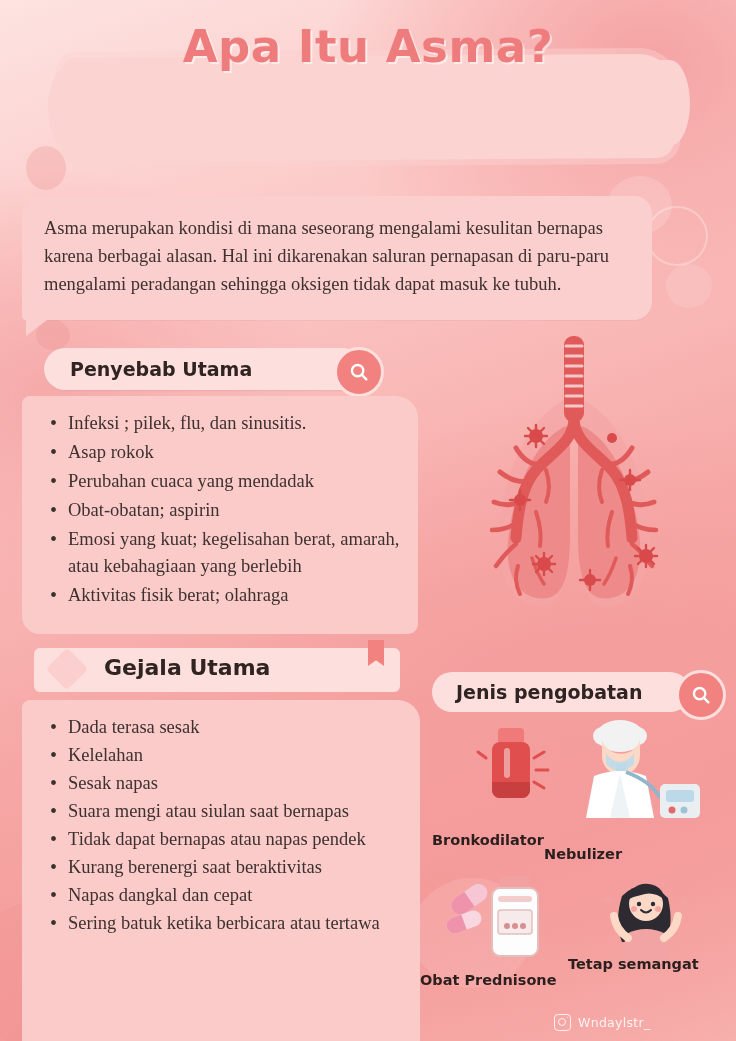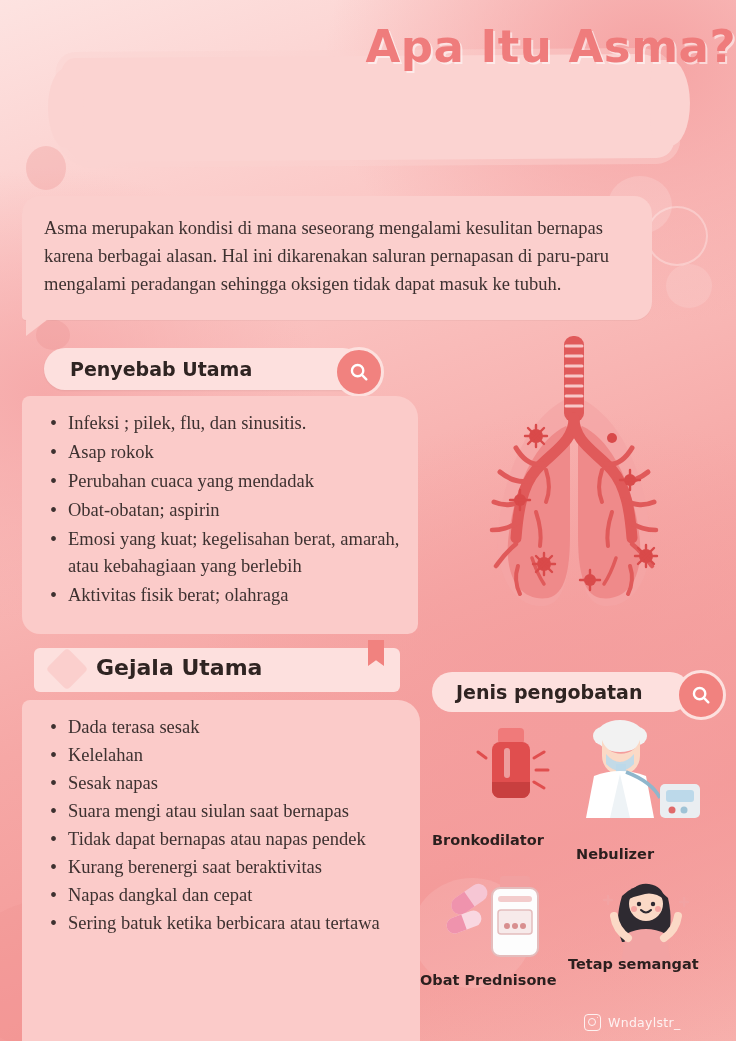--- a/index.html
+++ b/index.html
@@ -67,21 +67,21 @@
     top: 6px;
     width: 40px;
     height: 86px;
     background: #fbd3d1;
     border-radius: 30% 50% 50% 30%;
   }
   .title-text {
     position: absolute;
     left: 0; right: 0;
     top: 20px;
-    text-align: right;
+    text-align: center;
     font-family: "DejaVu Sans", sans-serif;
     font-weight: bold;
     font-size: 45px;
     letter-spacing: 0.5px;
     color: #ef7c7c;
     text-shadow: 2px 2px 0 rgba(255,255,255,0.55);
   }
 
   
   .intro-bubble {
@@ -188,21 +188,21 @@
     left: 52px;
     top: 654px;
     width: 30px;
     height: 30px;
     background: #fbcfcd;
     transform: rotate(45deg);
     border-radius: 4px;
   }
   .gejala-title {
     position: absolute;
-    left: 96px;
+    left: 104px;
     top: 655px;
     font-family: "DejaVu Sans", sans-serif;
     font-weight: bold;
     font-size: 22px;
     color: #2f2422;
   }
   .bookmark {
     position: absolute;
     left: 368px;
     top: 640px;
@@ -247,21 +247,21 @@
     font-weight: bold;
     font-size: 14.5px;
     color: #2b1f1e;
     text-align: left;
     white-space: nowrap;
   }
 
   
   .footer {
     position: absolute;
-    left: 584px;
+    left: 554px;
     bottom: 10px;
     display: flex;
     align-items: center;
     gap: 7px;
     opacity: 0.85;
   }
   .footer-text {
     font-family: "DejaVu Sans", sans-serif;
     font-size: 12.5px;
     color: #ffffff;
@@ -470,21 +470,21 @@
       <path d="M44 60 l-10 44 h20 z" fill="#eef3f6"></path>
 
       <path d="M50 58 q26 10 34 26" stroke="#8fb6cc" stroke-width="3.5" fill="none"></path>
 
       <rect x="84" y="70" width="40" height="34" rx="5" fill="#eaeef1"></rect>
       <rect x="90" y="76" width="28" height="12" rx="3" fill="#bcd9ea"></rect>
       <circle cx="96" cy="96" r="3.5" fill="#e06a6a"></circle>
       <circle cx="108" cy="96" r="3.5" fill="#9fc3d6"></circle>
     </svg>
   </div>
-  <div class="treat-item-label" style="left:576px; top:846px; width:132px;">Nebulizer</div>
+  <div class="treat-item-label" style="left:544px; top:846px; width:132px;">Nebulizer</div>
 
   <div style="position:absolute; left:444px; top:866px; width:124px; height:102px;">
     <svg width="124" height="102" viewBox="0 0 124 102" xmlns="http://www.w3.org/2000/svg">
 
       <g transform="rotate(-35 26 34)">
         <rect x="6" y="24" width="40" height="18" rx="9" fill="#f6c6d4"></rect>
         <path d="M6 33 a9 9 0 0 1 9 -9 h11 v18 h-11 a9 9 0 0 1 -9 -9 z" fill="#ef93ad"></path>
       </g>
       <g transform="rotate(-20 20 56)">
         <rect x="2" y="48" width="36" height="16" rx="8" fill="#f9d7e1"></rect>

